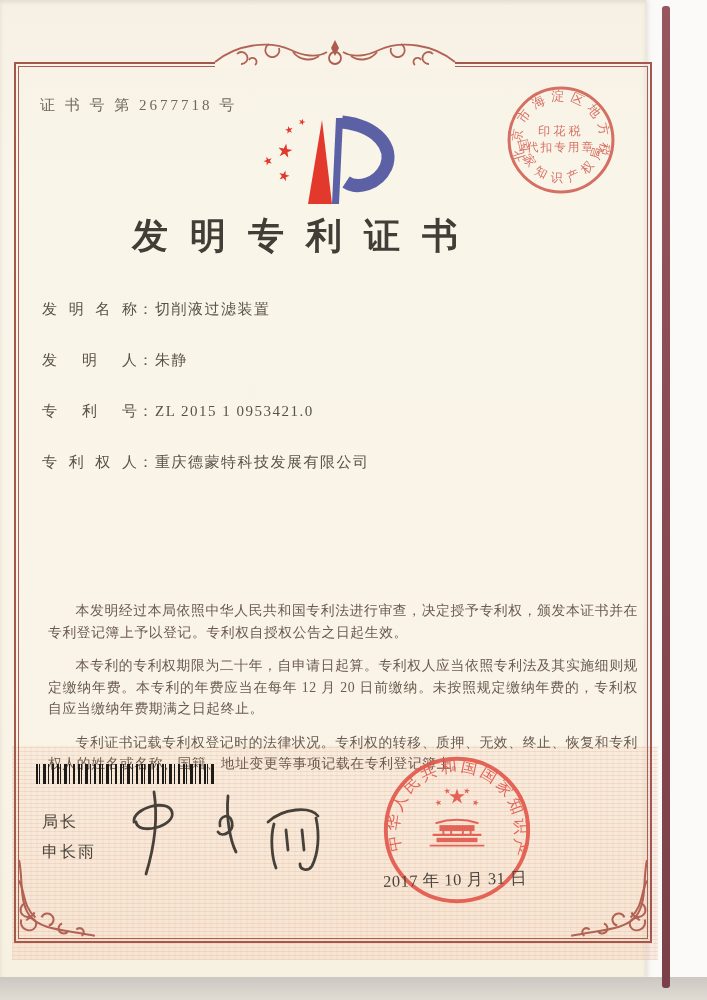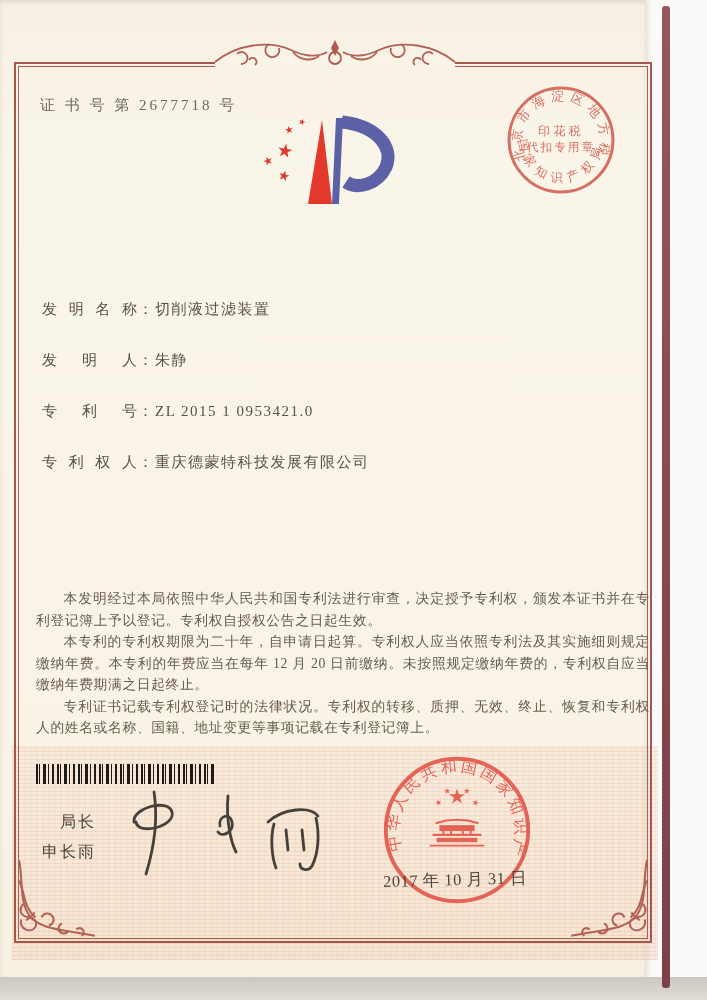--- a/index.html
+++ b/index.html
@@ -33,29 +33,29 @@
   .cert-no{position:absolute;left:40px;top:96px;font-size:15px;color:#6e6760;
     letter-spacing:3px;z-index:2;}
   .title{position:absolute;left:30px;top:212px;width:530px;text-align:center;
     font-size:36px;font-weight:600;color:#433d37;letter-spacing:22px;text-indent:22px;z-index:2;}
   .fields{position:absolute;left:42px;top:300px;display:flex;flex-direction:column;gap:31px;z-index:2;}
   .field{font-size:15px;color:#58524b;height:20px;white-space:nowrap;}
   .flabel{display:inline-block;width:96px;text-align:justify;text-align-last:justify;letter-spacing:1px;}
   .fcolon{display:inline-block;margin:0 2px 0 0;}
   .fvalue{letter-spacing:1.5px;}
   .paras{position:absolute;left:36px;top:588px;width:614px;z-index:2;}
-  .paras p{margin:0;text-indent:2em;text-align:justify;font-size:13.8px;
+  .paras p{margin:12px;text-indent:2em;text-align:justify;font-size:13.8px;
     line-height:21.5px;color:#6b5a4e;letter-spacing:.6px;}
   .barcode{position:absolute;left:36px;top:764px;width:180px;height:20px;z-index:2;
     background:repeating-linear-gradient(90deg,
       #1d1b18 0 2px,transparent 2px 3px,#1d1b18 3px 4px,transparent 4px 7px,
       #1d1b18 7px 10px,transparent 10px 12px,#1d1b18 12px 13px,transparent 13px 16px,
       #1d1b18 16px 18px,transparent 18px 21px);}
   .director{position:absolute;left:42px;top:812px;z-index:3;color:#4b443d;font-size:16px;}
-  .director div{margin-bottom:9px;letter-spacing:2px;text-align:right;}
+  .director div{margin-bottom:9px;letter-spacing:2px;}
   .signature{position:absolute;left:118px;top:788px;z-index:3;}
   .seal{position:absolute;left:379px;top:752px;z-index:2;}
   .seal-date{position:absolute;left:383px;top:869px;width:160px;font-size:16.5px;
     color:#4c443c;letter-spacing:.5px;transform:rotate(-1.5deg);z-index:4;white-space:nowrap;}
   .tax-stamp{position:absolute;left:505px;top:84px;z-index:2;}
   .logo{position:absolute;left:256px;top:110px;z-index:2;}
   .footer{position:absolute;left:150px;top:920px;width:220px;text-align:center;
     font-size:12px;color:#8d7f72;letter-spacing:2px;z-index:3;}
   .ornament-top{position:absolute;left:185px;top:26px;z-index:2;}
   .corner-bl{position:absolute;left:15px;top:856px;z-index:2;}
@@ -128,20 +128,21 @@
     <path d="M86,12 C122,16 138,38 130,57 C122,74 102,80 90,72" stroke="#5c61a6" stroke-width="13" fill="none"></path>
     <g fill="#e2392c">
       <use href="#star5" transform="translate(33,20) scale(4) rotate(-12)"></use>
       <use href="#star5" transform="translate(46,12) scale(3.4) rotate(18)"></use>
       <use href="#star5" transform="translate(29,41) scale(7.5) rotate(10)"></use>
       <use href="#star5" transform="translate(12,51) scale(4.6) rotate(-20)"></use>
       <use href="#star5" transform="translate(28,66) scale(5.6) rotate(15)"></use>
     </g>
   </svg>
 
+  <div class="title">发明专利证书</div>
 
   <div class="fields">
     <div class="field">
       <span class="flabel">发明名称</span><span class="fcolon">：</span><span class="fvalue">切削液过滤装置</span>
     </div>
     <div class="field">
       <span class="flabel">发明人</span><span class="fcolon">：</span><span class="fvalue">朱静</span>
     </div>
     <div class="field">
       <span class="flabel">专利号</span><span class="fcolon">：</span><span class="fvalue">ZL 2015 1 0953421.0</span>

